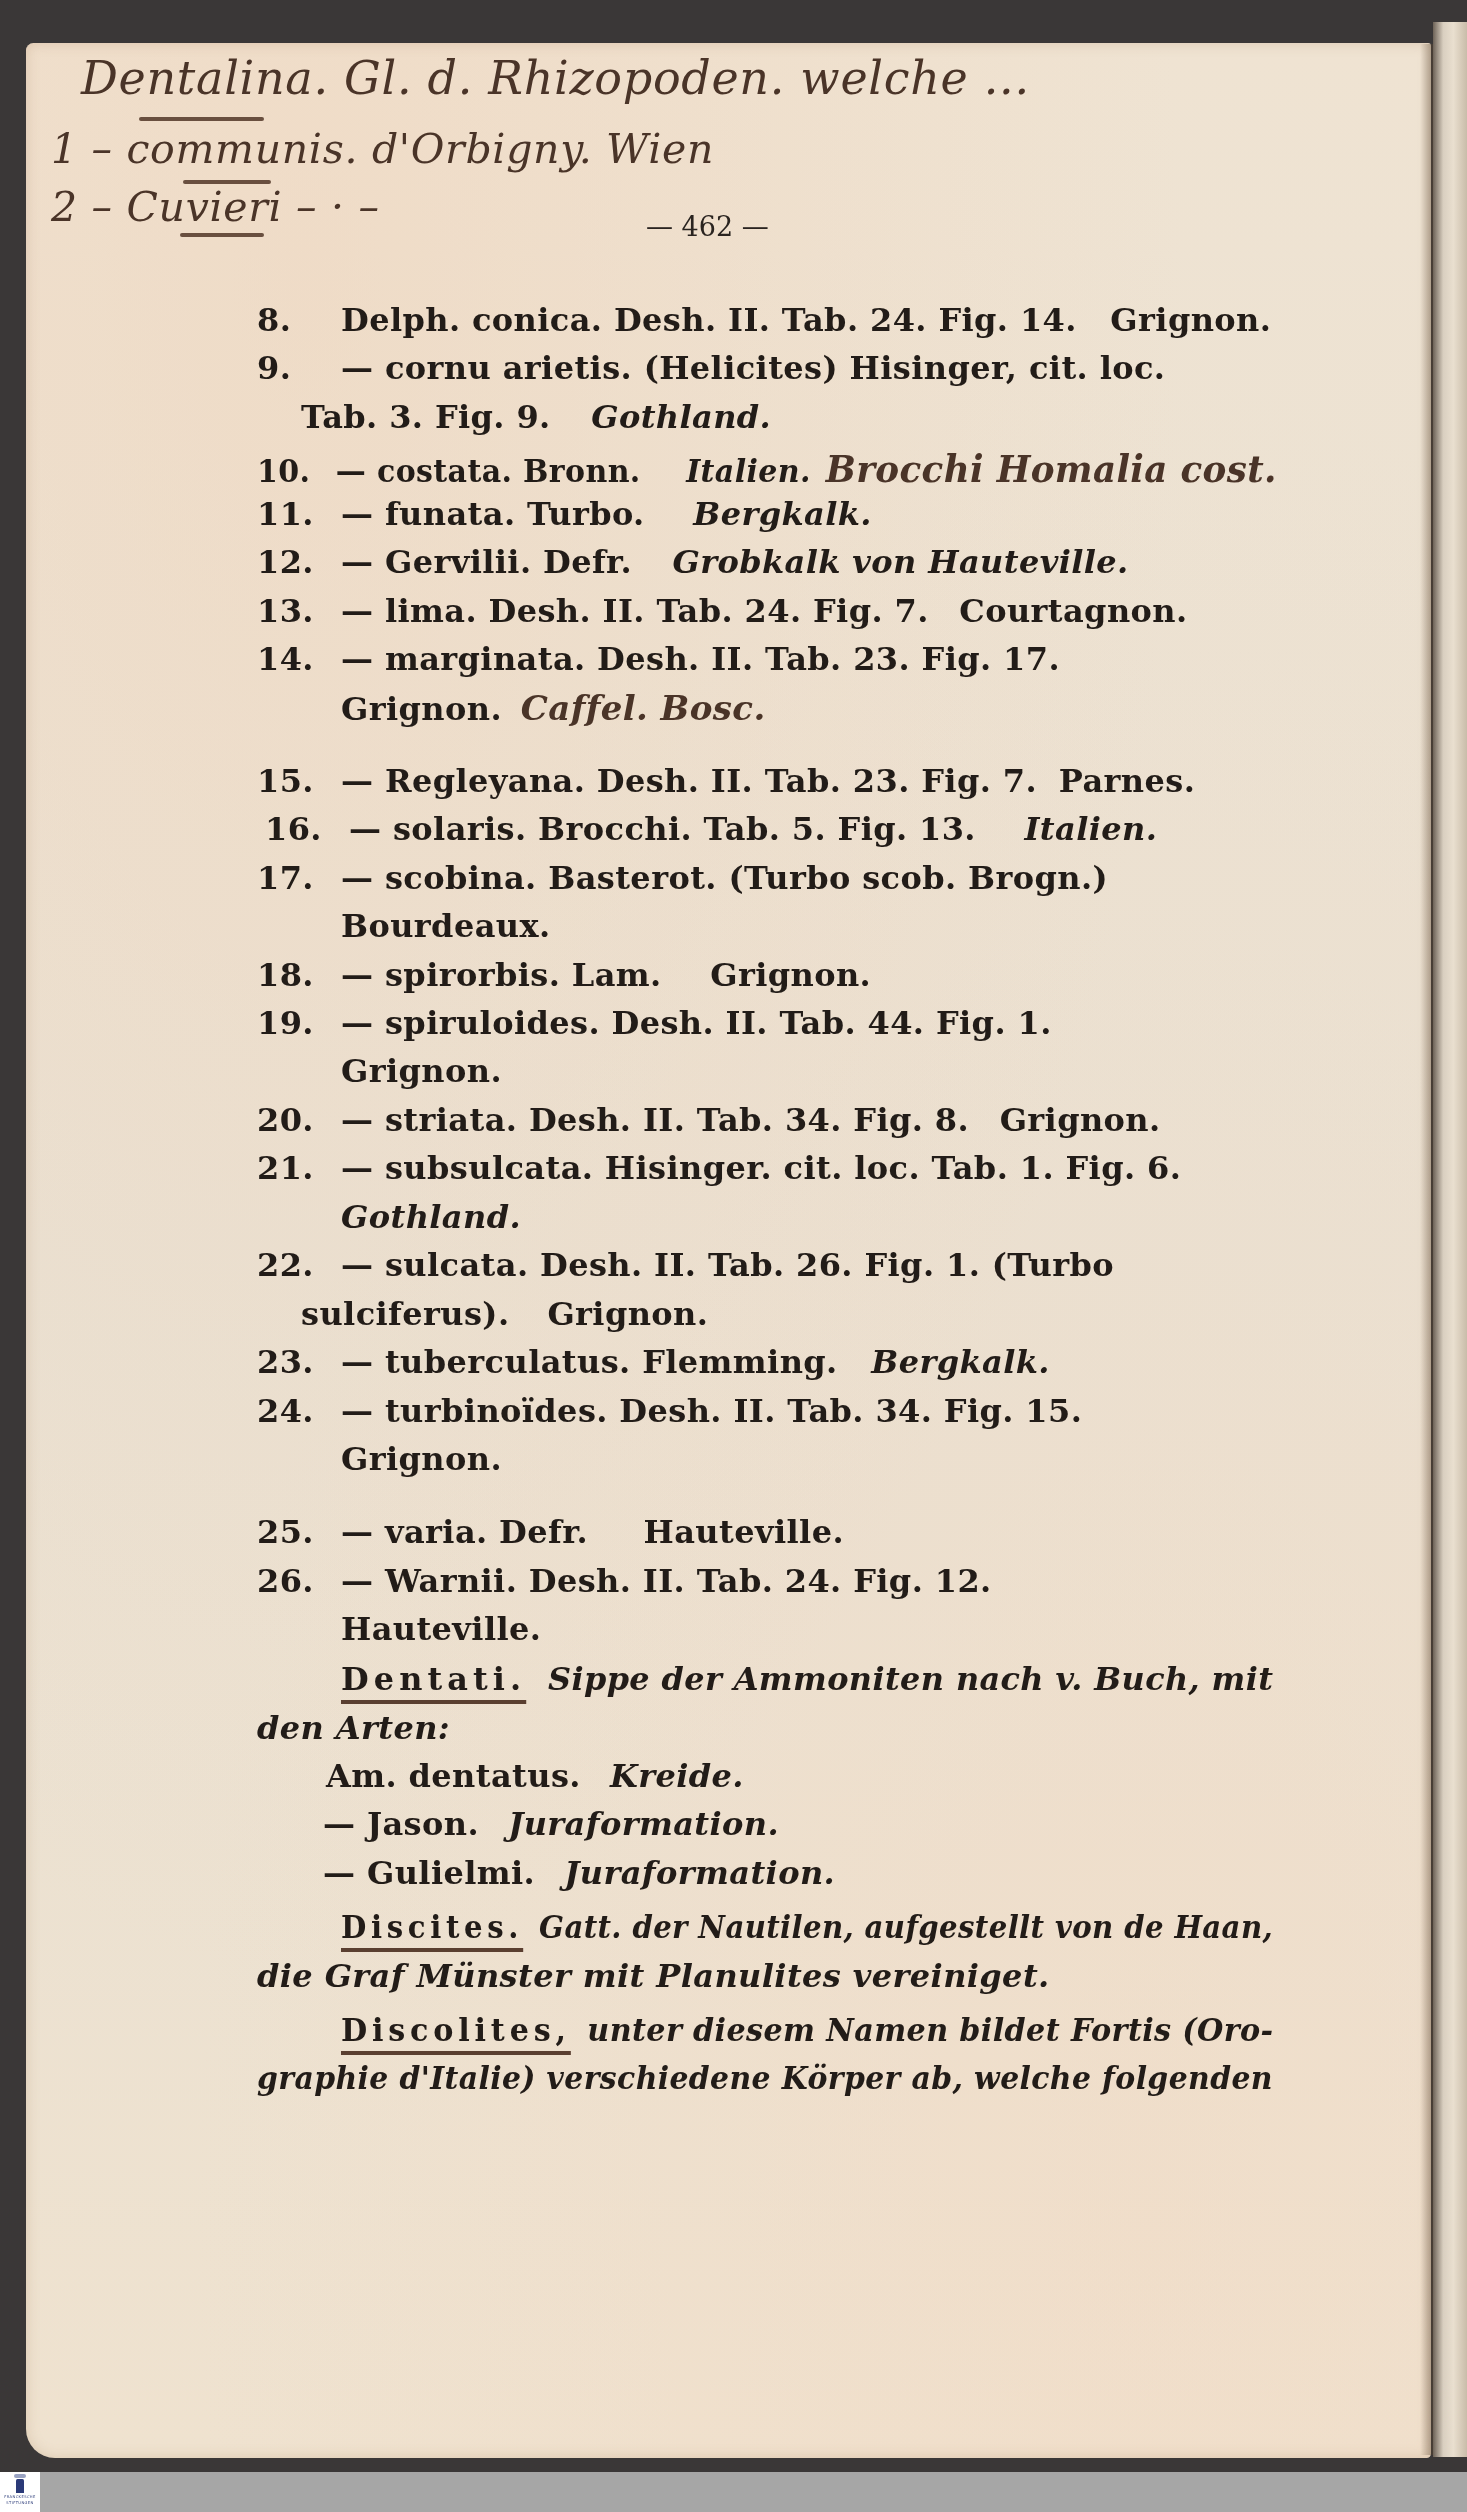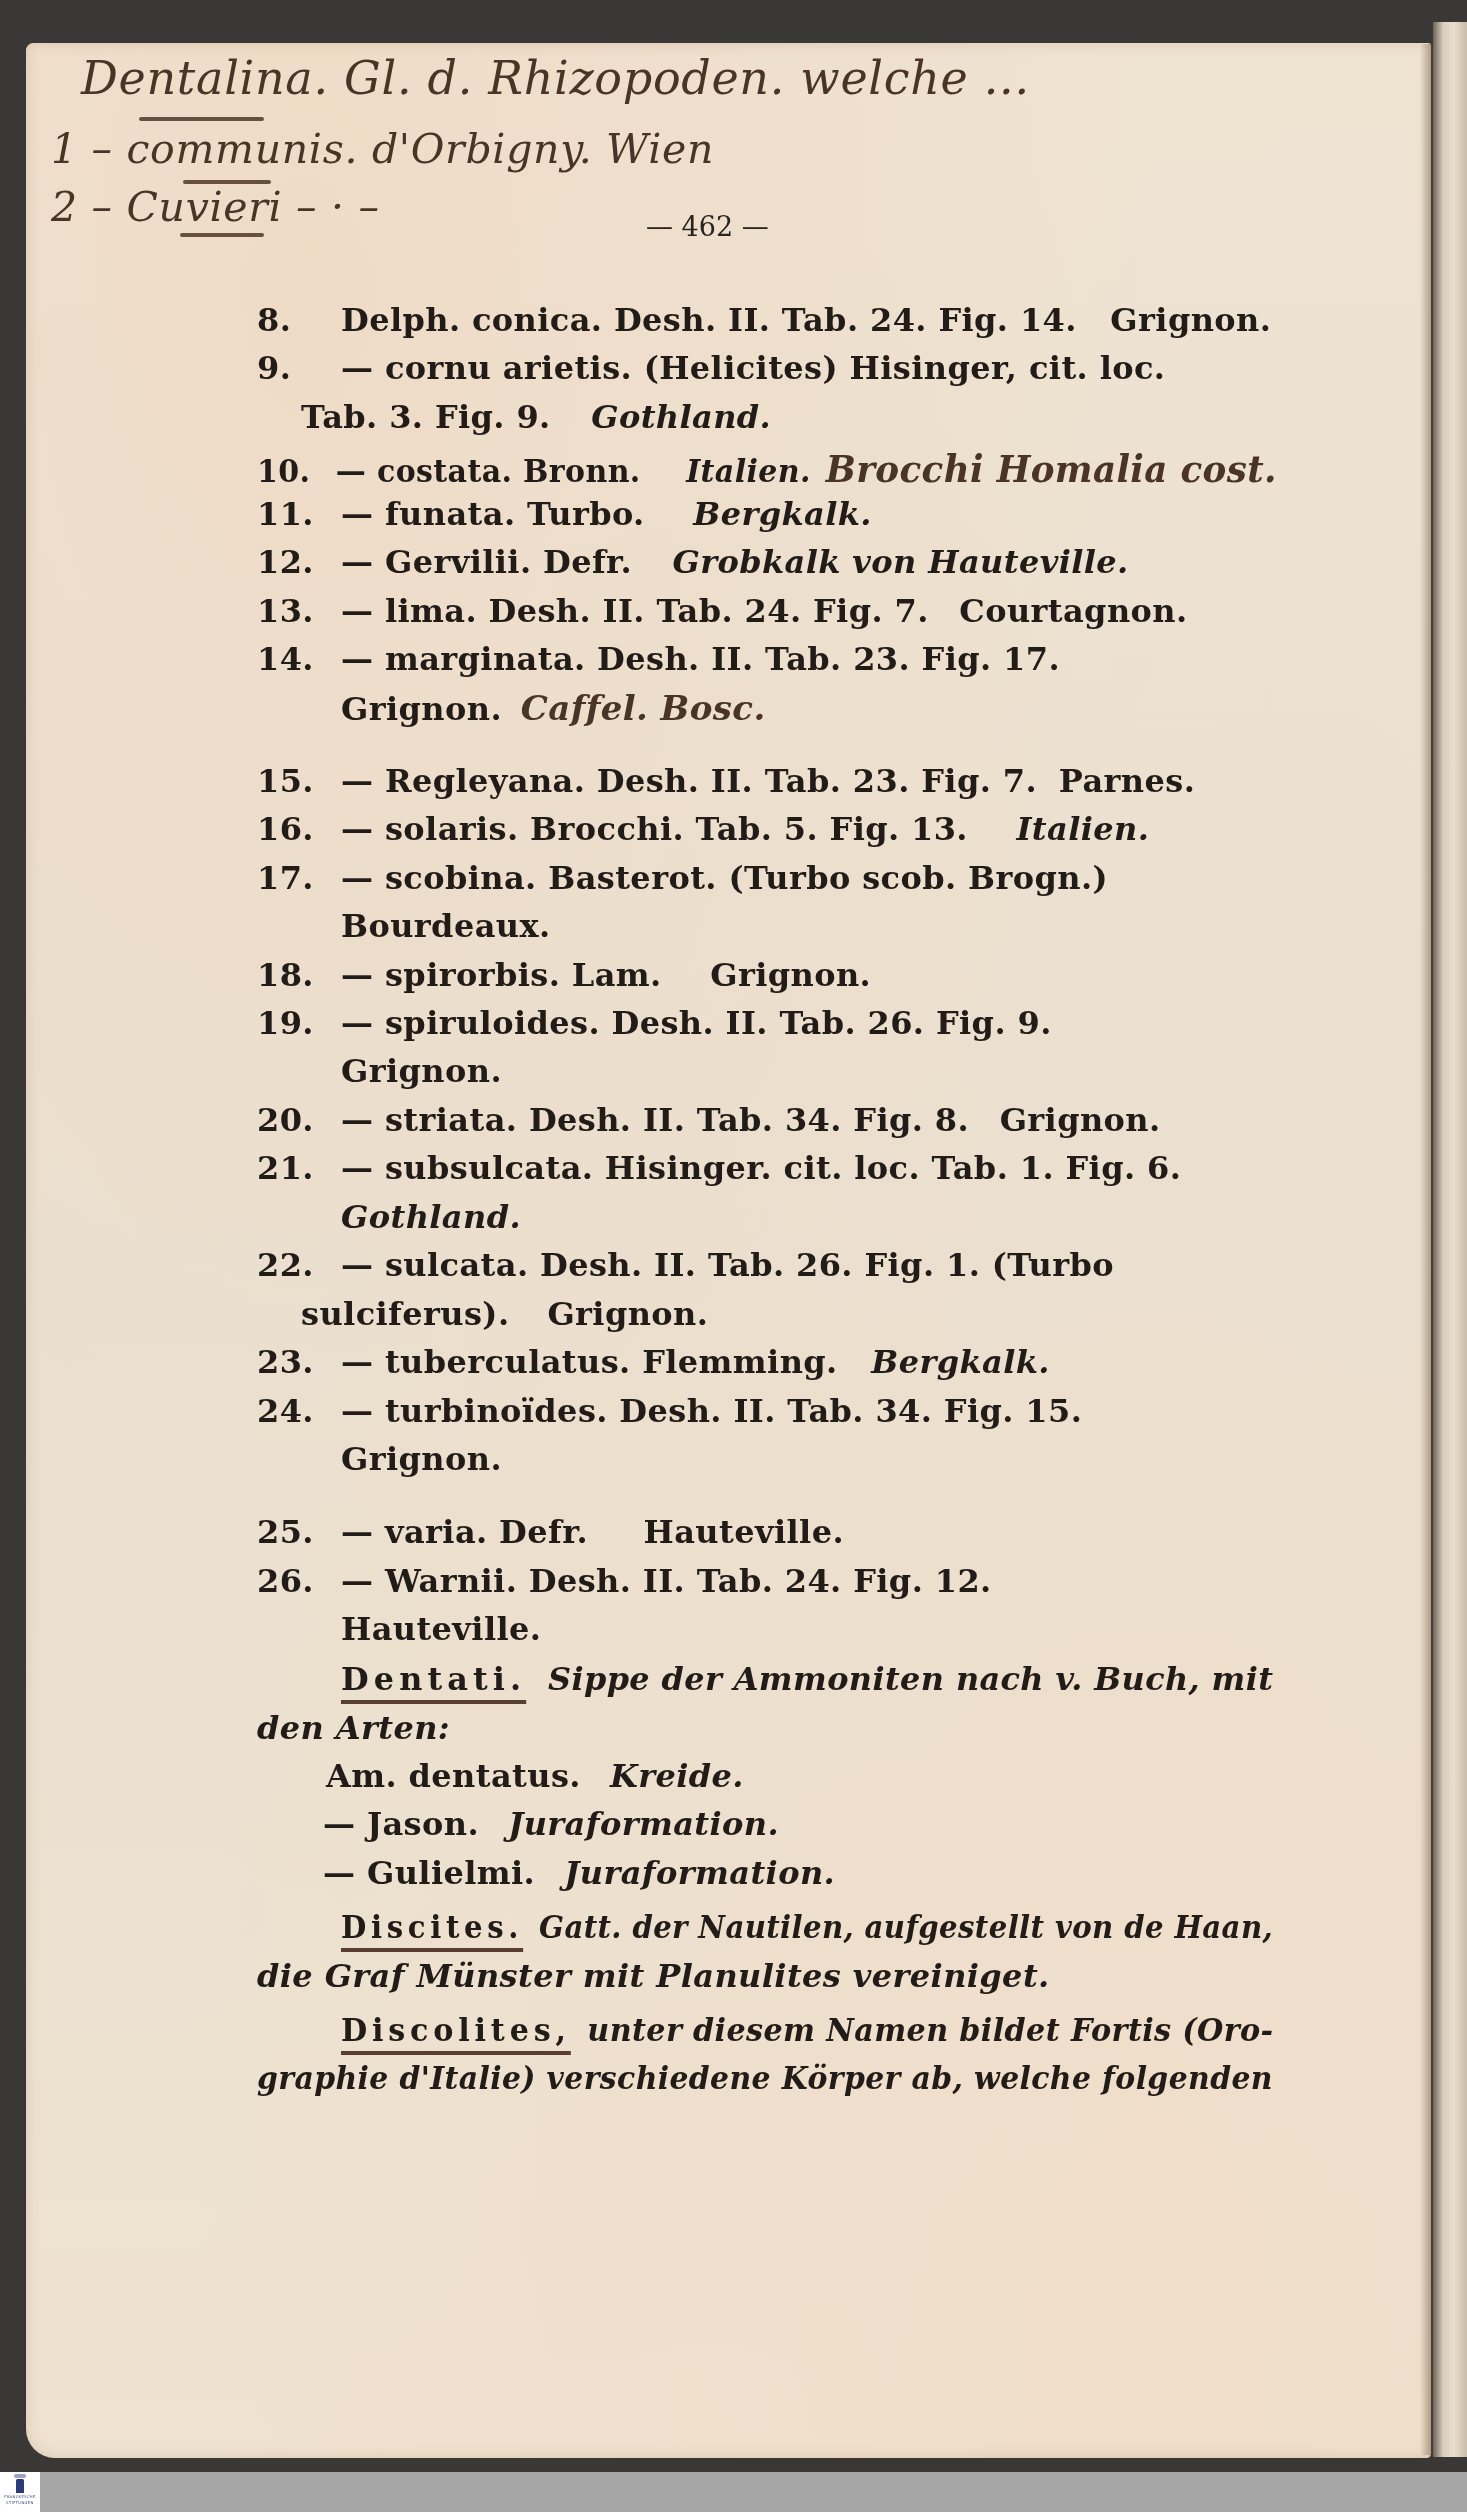--- a/index.html
+++ b/index.html
@@ -105,36 +105,36 @@
   <span class="num">14.</span><span>— marginata. Desh. II. Tab. 23. Fig. 17.</span>
 </div>
 <div class="line" style="left:341px; top:688px;">
   <span>Grignon.</span>
   <span class="ink-note" style="font-size:34px; margin-left:7.3px">Caffel. Bosc.</span>
 </div>
 <div class="line" style="left:257px; top:762px;">
   <span class="num">15.</span><span>— Regleyana. Desh. II. Tab. 23. Fig. 7.</span>
   <span style="margin-left:10.3px">Parnes.</span>
 </div>
-<div class="line" style="left:257px; top:810px;">
+<div class="line" style="left:265px; top:810px;">
   <span class="num">16.</span><span>— solaris. Brocchi. Tab. 5. Fig. 13.</span>
   <span class="frak" style="margin-left:37px">Italien.</span>
 </div>
 <div class="line" style="left:257px; top:859px;">
   <span class="num">17.</span><span>— scobina. Basterot. (Turbo scob. Brogn.)</span>
 </div>
 <div class="line" style="left:341px; top:907px;">
   <span>Bourdeaux.</span>
 </div>
 <div class="line" style="left:257px; top:956px;">
   <span class="num">18.</span><span>— spirorbis. Lam.</span>
   <span style="margin-left:37px">Grignon.</span>
 </div>
 <div class="line" style="left:257px; top:1004px;">
-  <span class="num">19.</span><span>— spiruloides. Desh. II. Tab. 26. Fig. 9.</span>
+  <span class="num">19.</span><span>— spiruloides. Desh. II. Tab. 44. Fig. 1.</span>
 </div>
 <div class="line" style="left:341px; top:1052px;">
   <span>Grignon.</span>
 </div>
 <div class="line" style="left:257px; top:1101px;">
   <span class="num">20.</span><span>— striata. Desh. II. Tab. 34. Fig. 8.</span>
   <span style="margin-left:19px">Grignon.</span>
 </div>
 <div class="line" style="left:257px; top:1149px;">
   <span class="num">21.</span><span>— subsulcata. Hisinger. cit. loc. Tab. 1. Fig. 6.</span>

